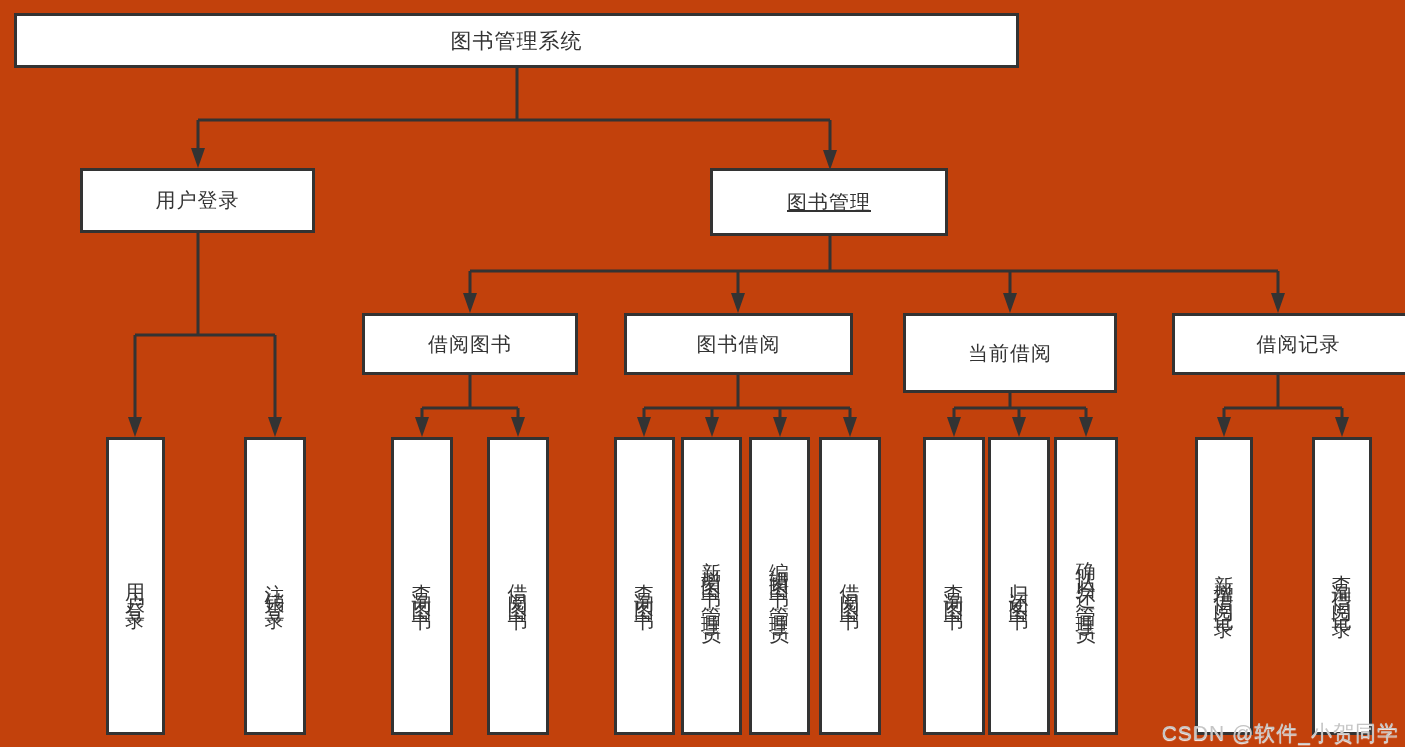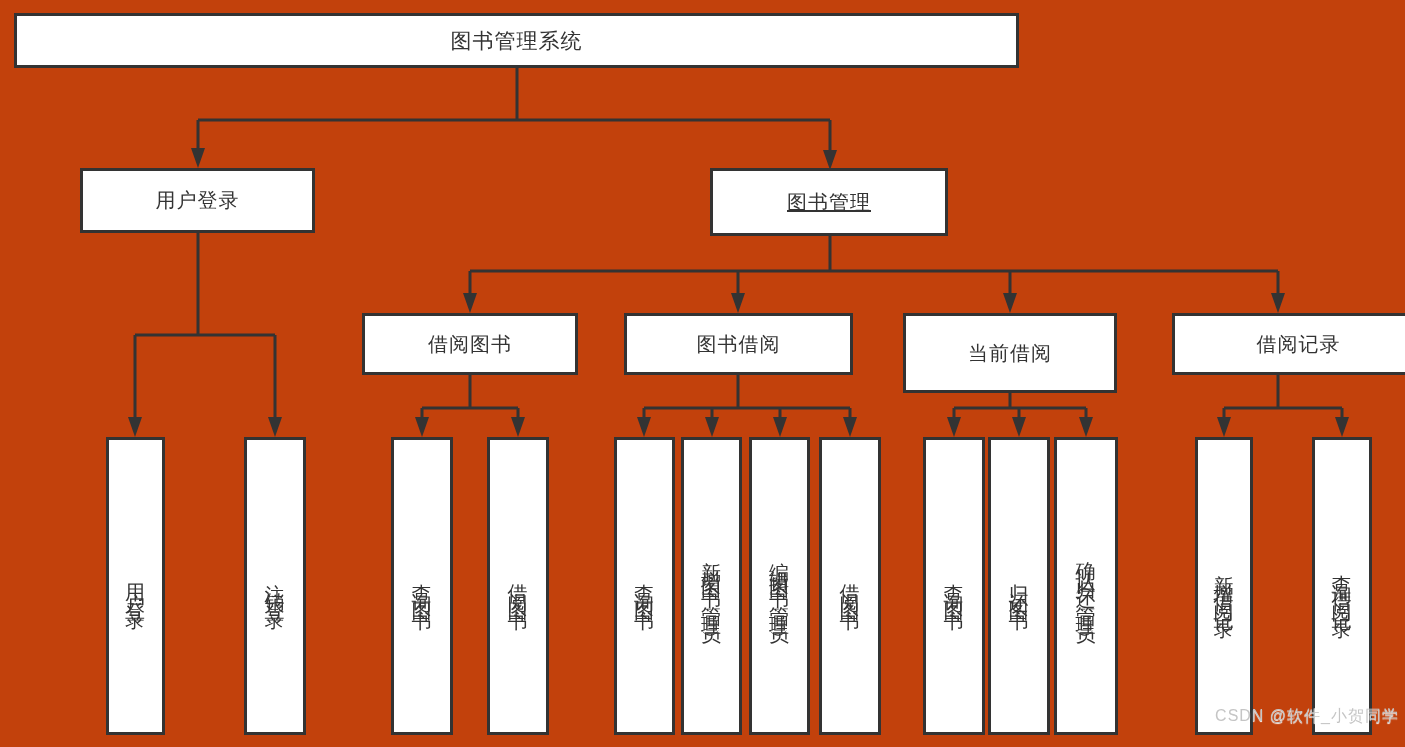--- a/index.html
+++ b/index.html
@@ -47,22 +47,22 @@
     writing-mode: vertical-rl;
     text-orientation: mixed;
     font-size: 20px;
     letter-spacing: 9px;
     line-height: 1;
     white-space: nowrap;
   }
   #watermark {
     position: absolute;
     right: 6px;
-    bottom: 20px;
-    font-size: 16px;
+    bottom: 0;
+    font-size: 21px;
     color: #c5c5c5;
     text-shadow: 0 1px 1px #ffffff;
     letter-spacing: 1px;
     z-index: 3;
     white-space: nowrap;
   }
 </style>
 </head>
 <body>
 

